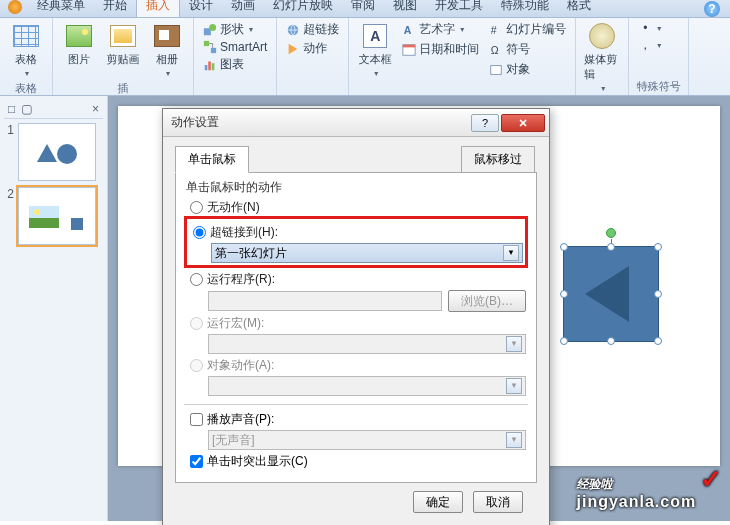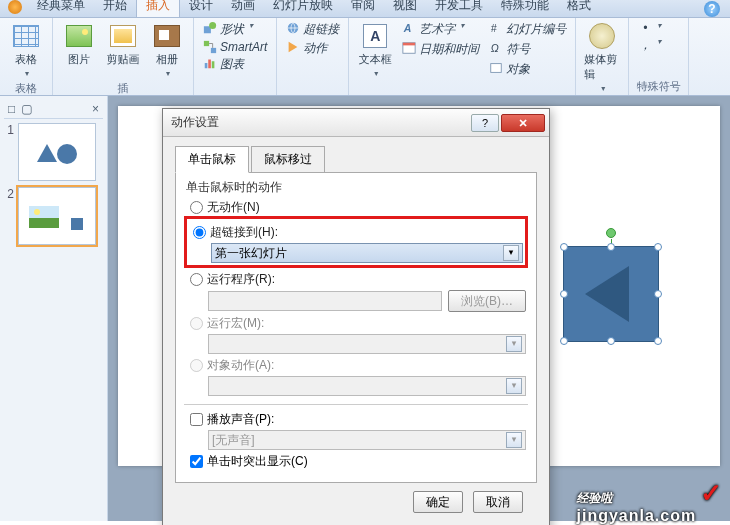--- a/index.html
+++ b/index.html
@@ -13,21 +13,21 @@
 .tabbar .orb { width: 14px; height: 14px; margin: 0 6px 3px 2px; border-radius: 50%; background: radial-gradient(#ffb84d,#d87a10); }
 
 
 .ribbon { display: flex; height: 78px; background: linear-gradient(#f3f7fc,#e6eef8); border-bottom: 1px solid #a9bcd6; }
 .group { border-right: 1px solid #c8d6e8; padding: 2px 6px 0; display: flex; flex-direction: column; align-items: center; }
 .group-label { font-size: 11px; color: #5a6b84; margin-top: auto; padding: 1px 0; text-align: center; width: 100%; }
 .row { display: flex; gap: 4px; }
 .big { display: flex; flex-direction: column; align-items: center; width: 40px; gap: 2px; padding: 2px; cursor: pointer; }
 .big span { font-size: 11px; color: #345; }
 .rbicon { width: 28px; height: 28px; display: flex; align-items: center; justify-content: center; }
-.small { display: flex; gap: 3px; padding: 1px 3px; cursor: pointer; color: #345; font-style: italic; }
+.small { display: flex; align-items: center; gap: 3px; padding: 1px 3px; cursor: pointer; color: #345; }
 .small .si { width: 14px; height: 14px; }
 .drop::after { content: "▾"; font-size: 8px; margin-left: 2px; color: #567; }
 
 
 .workspace { display: flex; height: 425px; background: #e6eef6; }
 .sidepanel { width: 108px; background: #eef3f9; border-right: 1px solid #c8d6e8; padding: 4px; }
 .sidepanel .hdr { display: flex; gap: 6px; padding: 2px 4px; color: #567; border-bottom: 1px solid #c8d6e8; margin-bottom: 4px; }
 .slide-th { display: flex; gap: 4px; margin-bottom: 6px; align-items: flex-start; }
 .slide-th .num { width: 10px; text-align: right; color: #556; }
 .thumb { width: 78px; height: 58px; background: #fff; border: 1px solid #b5c6da; position: relative; }
@@ -47,41 +47,41 @@
 .h-l{left:-4px;top:50%;transform:translateY(-50%)}.h-r{right:-4px;top:50%;transform:translateY(-50%)}
 
 
 .dialog { position: absolute; left: 162px; top: 108px; width: 388px; background: #f0f0f0; border: 1px solid #7a7a7a; box-shadow: 2px 2px 10px rgba(0,0,0,.3); }
 .dlg-title { height: 28px; background: linear-gradient(#fdfdfd,#e6e6e6); display: flex; align-items: center; padding: 0 4px; border-bottom: 1px solid #b8b8b8; }
 .dlg-title span { flex: 0 0 auto; padding-left: 4px; color: #333; }
 .dlg-title .spacer { flex: 1; }
 .dlg-btn { width: 28px; height: 18px; margin-left: 2px; border: 1px solid #9aa; background: linear-gradient(#f5f9ff,#d8e4f2); text-align: center; line-height: 16px; font-size: 11px; border-radius: 2px; }
 .dlg-btn.close { width: 44px; background: linear-gradient(#e86b5e,#c8392b); color: #fff; font-weight: bold; border-color: #a02820; }
 .dlg-body { padding: 8px 12px 10px; }
-.dlg-tabs { display: flex; border-bottom: 1px solid #aaa; }
+.dlg-tabs { display: flex; border-bottom: 1px solid #aaa; justify-content: space-between; }
 .dlg-tab { padding: 4px 12px; border: 1px solid #aaa; background: #f0f0f0; position: relative; top: 1px; margin-right: 2px; }
 .dlg-tab.sel { background: #fff; border-bottom: 1px solid #fff; }
 .tab-content { border: 1px solid #aaa; border-top: none; background: #fff; padding: 4px 10px 10px; }
 .fieldset-label { color: #333; margin: 2px 0 0; }
 .opt { display: flex; align-items: center; gap: 4px; margin: 3px 0 2px 4px; color: #222; }
 .opt.disabled { color: #888; }
 .opt input[type=radio] { margin: 0; }
 .indent { margin-left: 22px; display: flex; gap: 6px; align-items: center; }
 .combo { flex: 1; height: 20px; border: 1px solid #7a93b0; background: #fff; display: flex; align-items: center; padding: 0 3px; }
 .combo.disabled { background: #f0f0f0; color: #999; border-color: #bbb; }
 .combo .arrow { margin-left: auto; width: 16px; height: 16px; border: 1px solid #9ab; background: linear-gradient(#f5f9ff,#d8e4f2); text-align: center; line-height: 13px; font-size: 9px; }
 .highlight-red { border: 3px solid #e21b1b; padding: 2px; margin: -2px -2px 2px; }
 .btn { height: 22px; padding: 0 12px; border: 1px solid #888; background: linear-gradient(#fdfdfd,#e4e4e4); border-radius: 2px; }
 .btn.disabled { color: #999; }
 .hr { border-top: 1px solid #ccc; margin: 8px -2px 6px; }
 .chk { display: flex; align-items: center; gap: 4px; margin: 3px 0 2px 4px; }
 .dlg-footer { display: flex; justify-content: flex-end; gap: 10px; padding: 8px 14px; }
 
 
-.watermark { position: absolute; right: 8px; bottom: 0; color: #fff; font-style: italic; font-weight: bold; font-size: 20px; text-shadow: 0 0 3px #000, 0 0 3px #000; display: flex; align-items: baseline; gap: 4px; }
+.watermark { position: absolute; right: 8px; bottom: 14px; color: #fff; font-style: italic; font-weight: bold; font-size: 20px; text-shadow: 0 0 3px #000, 0 0 3px #000; display: flex; align-items: baseline; gap: 4px; }
 .watermark .check { color: #e21b1b; font-size: 26px; font-style: normal; }
 .watermark .sub { display: block; font-size: 16px; font-style: normal; font-weight: bold; letter-spacing: 1px; }
 
 
 .ic-table{width:26px;height:22px;background:repeating-linear-gradient(#6fa1d6,#6fa1d6 1px,transparent 1px,transparent 6px),repeating-linear-gradient(90deg,#6fa1d6,#6fa1d6 1px,transparent 1px,transparent 7px);background-color:#eaf2fb;border:1px solid #6fa1d6}
 .ic-pic{width:26px;height:22px;background:linear-gradient(#c3e6a2,#7fc356);border:1px solid #5a9c3e;position:relative}
 .ic-pic::after{content:"";position:absolute;right:3px;top:3px;width:6px;height:6px;border-radius:50%;background:#ffeb7a}
 .ic-clip{width:26px;height:22px;background:#fff;border:1px solid #b89b5e;position:relative}
 .ic-clip::before{content:"";position:absolute;left:3px;top:3px;right:3px;bottom:3px;background:linear-gradient(#ffe39a,#f0c14e)}
 .ic-album{width:26px;height:22px;background:#a7784a;border:1px solid #7a5530;position:relative}

